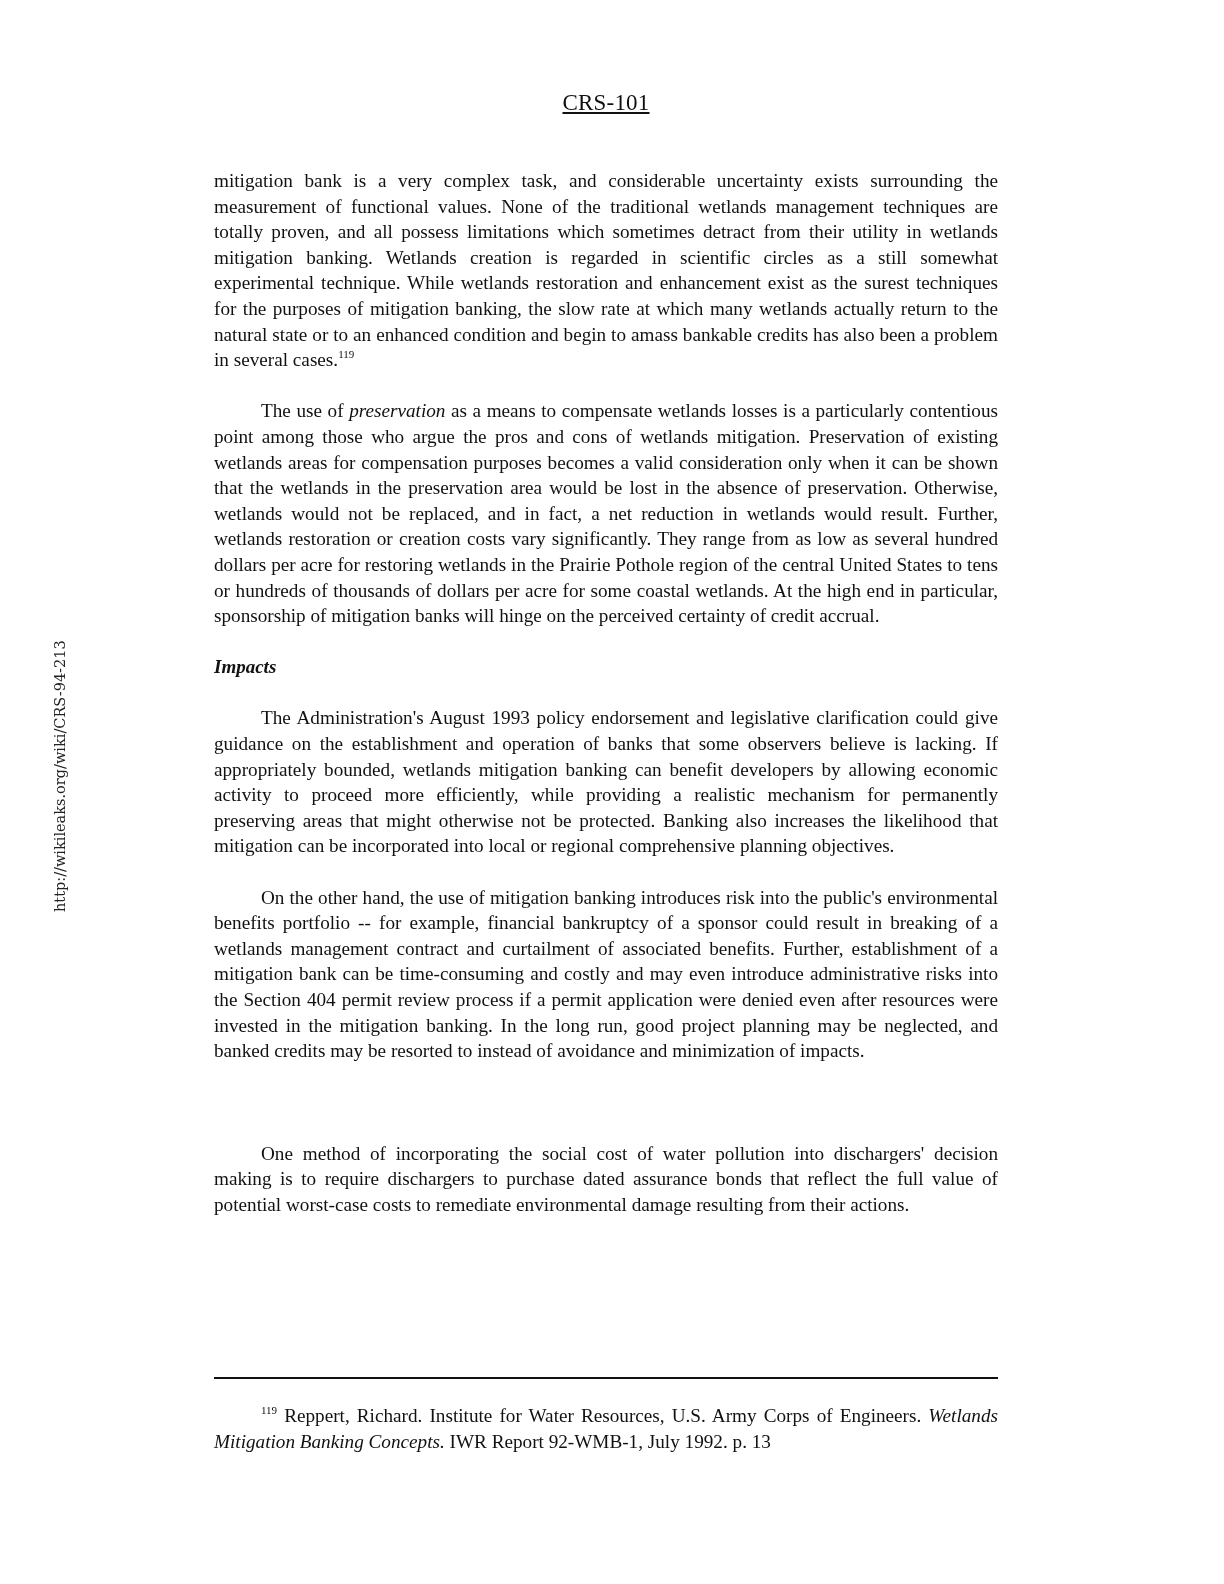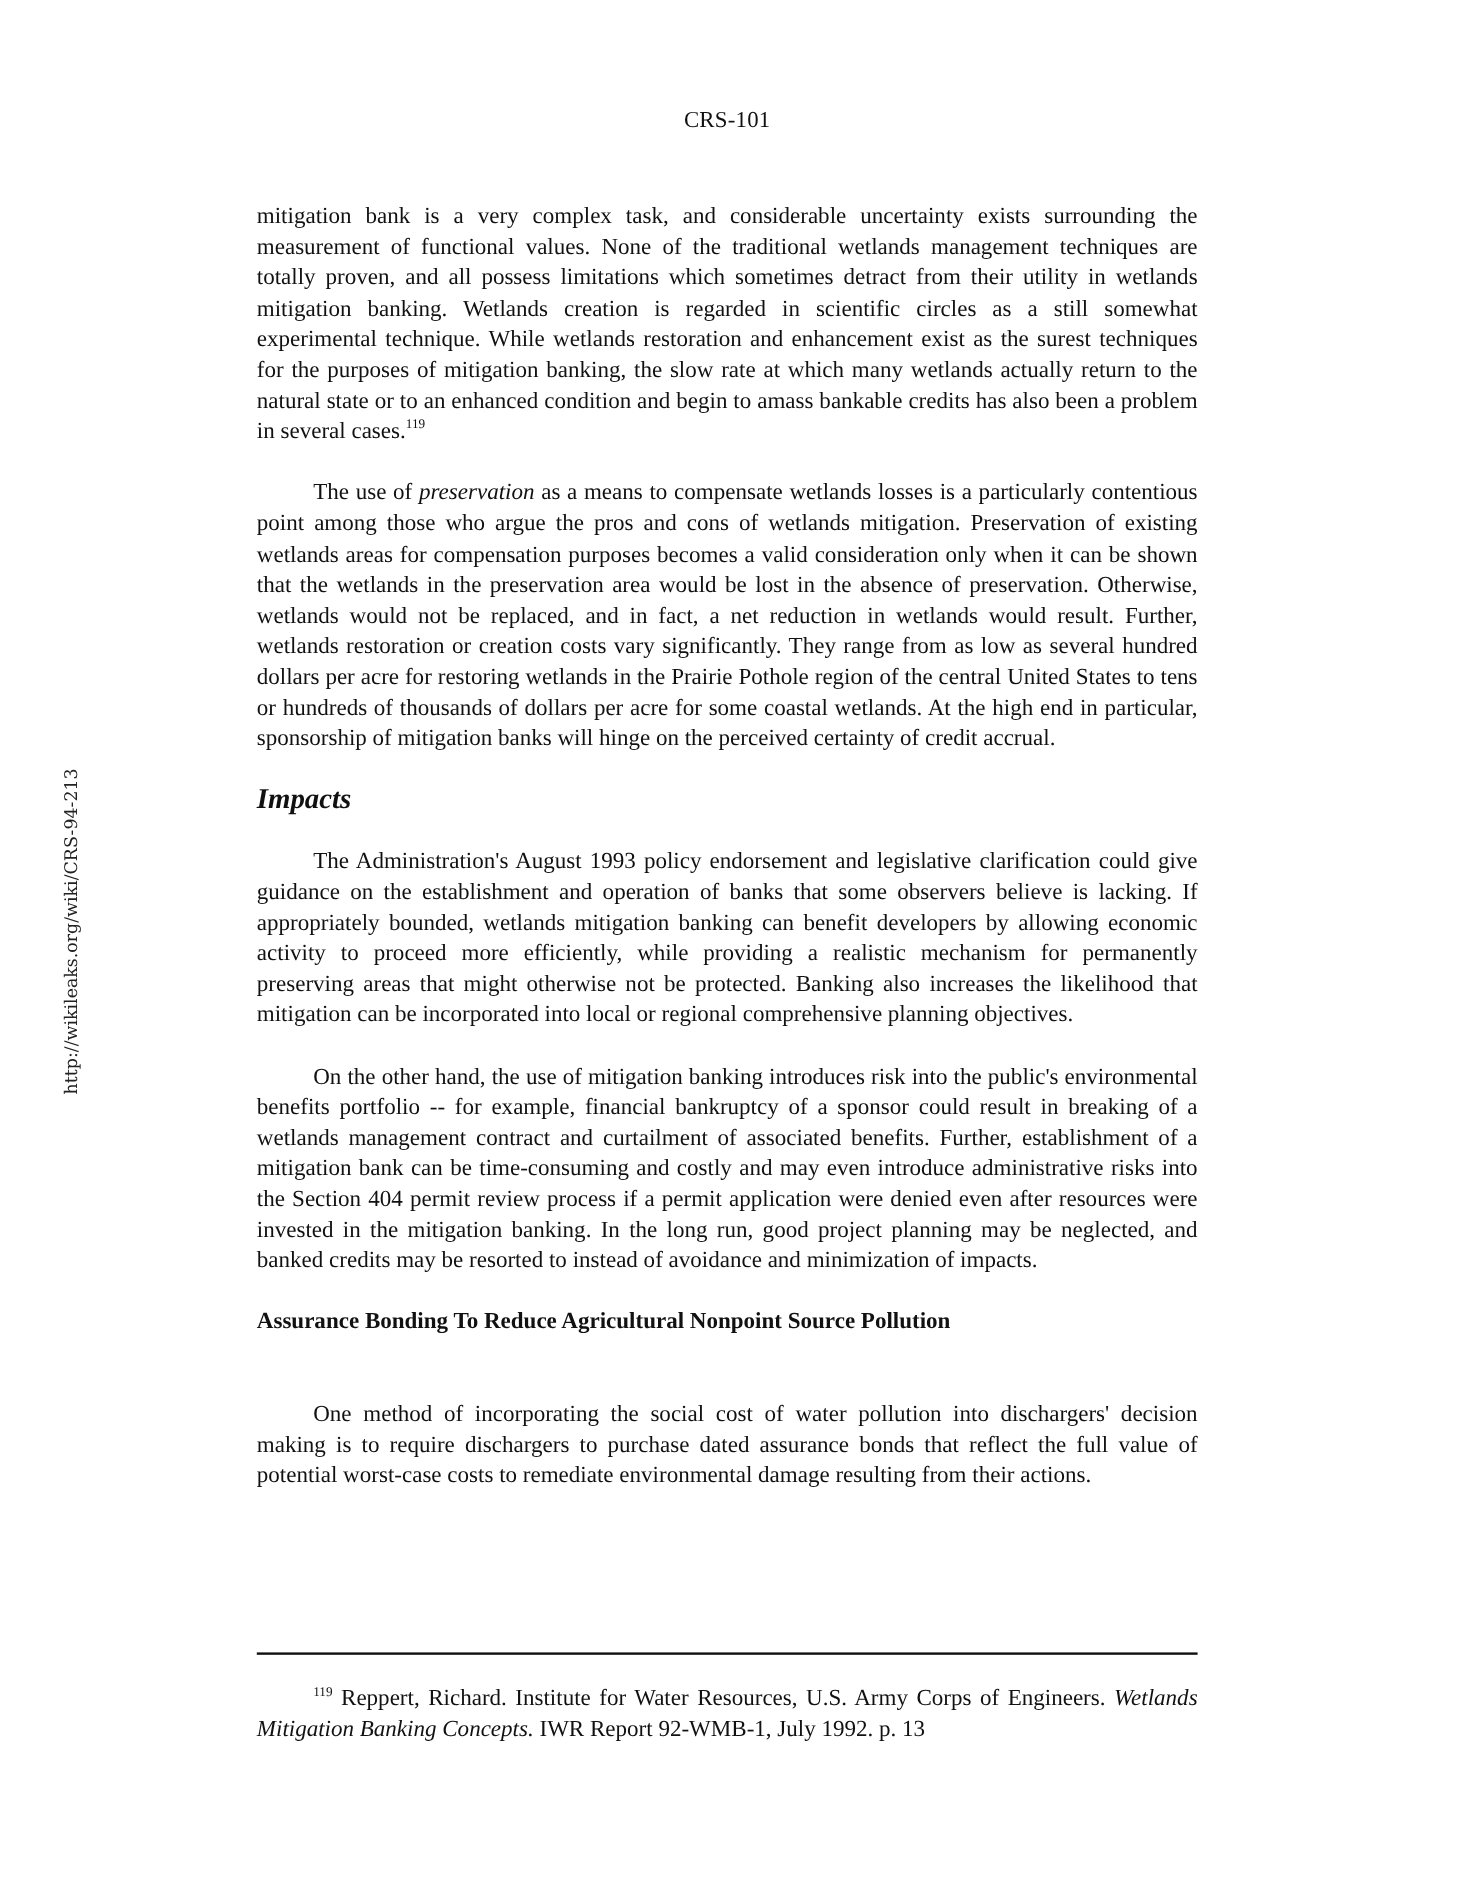--- a/index.html
+++ b/index.html
@@ -1,23 +1,23 @@
 <!DOCTYPE html>
 <html><head>
 <meta charset="utf-8">
 <style>
   html, body { margin: 0; padding: 0; background: #ffffff; }
   body { width: 1224px; height: 1584px; position: relative; overflow: hidden; color: #111; font-family: "Liberation Serif", "DejaVu Serif", serif; }
-  .page-number { position: absolute; top: 90px; left: 0; width: 1212px; text-align: center; font-size: 19px; letter-spacing: 0.2px; }
+  .page-number { position: absolute; top: 90px; left: 0; width: 1212px; text-align: center; font-size: 23px; letter-spacing: 0.2px; text-decoration: underline; }
   .side-url { position: absolute; left: 52px; top: 912px; transform-origin: left top; transform: rotate(-90deg); font-family: "DejaVu Serif", serif; font-size: 14.5px; white-space: nowrap; color: #222; }
   .content { position: absolute; left: 214px; top: 168px; width: 784px; }
   p { margin: 0; font-size: 19.2px; line-height: 25.6px; text-align: justify; }
   p.indent { text-indent: 47px; }
   .gap { height: 25.6px; }
-  h3 { margin: 0; font-size: 24px; line-height: 25.6px; font-weight: bold; font-style: italic; }
+  h3 { margin: 0; font-size: 19px; line-height: 25.6px; font-weight: bold; font-style: italic; }
   h2 { margin: 0; font-size: 19.2px; line-height: 25.6px; font-weight: bold; }
   sup { font-size: 11px; line-height: 0; vertical-align: 8px; margin-top: 24px; }
   em { }
   .rule { position: absolute; left: 214px; top: 1377px; width: 784px; height: 2px; background: #111; }
   .footnote { position: absolute; left: 214px; top: 1403px; width: 784px; }
   .footnote p { font-size: 19.2px; line-height: 25.6px; }
 </style>
 </head>
 <body>
 
@@ -29,21 +29,20 @@
   <p><span>mitigation bank is a very complex task, and considerable uncertainty exists surrounding the measurement of functional values.  None of the traditional wetlands management techniques are totally proven, and all possess limitations which sometimes detract from their utility in wetlands mitigation banking.  Wetlands creation is regarded in scientific circles as a still somewhat experimental technique.  While wetlands restoration and enhancement exist as the surest techniques for the purposes of mitigation banking, the slow rate at which many wetlands actually return to the natural state or to an enhanced condition and begin to amass bankable credits has also been a problem in several cases.</span><sup>119</sup></p>
   <div class="gap"></div>
   <p class="indent"><span>The use of </span><em>preservation</em><span> as a means to compensate wetlands losses is a particularly contentious point among those who argue the pros and cons of wetlands mitigation.  Preservation of existing wetlands areas for compensation purposes becomes a valid consideration only when it can be shown that the wetlands in the preservation area would be lost in the absence of preservation.  Otherwise, wetlands would not be replaced, and in fact, a net reduction in wetlands would result.  Further, wetlands restoration or creation costs vary significantly.  They range from as low as several hundred dollars per acre for restoring wetlands in the Prairie Pothole region of the central United States to tens or hundreds of thousands of dollars per acre for some coastal wetlands.  At the high end in particular, sponsorship of mitigation banks will hinge on the perceived certainty of credit accrual.</span></p>
   <div class="gap"></div>
   <h3>Impacts</h3>
   <div class="gap"></div>
   <p class="indent">The Administration's August 1993 policy endorsement and legislative clarification could give guidance on the establishment and operation of banks that some observers believe is lacking.  If appropriately bounded, wetlands mitigation banking can benefit developers by allowing economic activity to proceed more efficiently, while providing a realistic mechanism for permanently preserving areas that might otherwise not be protected.  Banking also increases the likelihood that mitigation can be incorporated into local or regional comprehensive planning objectives.</p>
   <div class="gap"></div>
   <p class="indent">On the other hand, the use of mitigation banking introduces risk into the public's environmental benefits portfolio -- for example, financial bankruptcy of a sponsor could result in breaking of a wetlands management contract and curtailment of associated benefits.  Further, establishment of a mitigation bank can be time-consuming and costly and may even introduce administrative risks into the Section 404 permit review process if a permit application were denied even after resources were invested in the mitigation banking.  In the long run, good project planning may be neglected, and banked credits may be resorted to instead of avoidance and minimization of impacts.</p>
   <div class="gap"></div>
-  <h2>Assurance Bonding To Reduce Agricultural Nonpoint Source Pollution</h2>
   <div class="gap"></div>
   <div class="gap"></div>
   <p class="indent">One method of incorporating the social cost of water pollution into dischargers' decision making is to require dischargers to purchase dated assurance bonds that reflect the full value of potential worst-case costs to remediate environmental damage resulting from their actions.</p>
 </div>
 
 <div class="rule"></div>
 
 <div class="footnote">
   <p class="indent"><sup>119</sup><span> Reppert, Richard.  Institute for Water Resources, U.S. Army Corps of Engineers.</span> <em>Wetlands Mitigation Banking Concepts.</em><span>  IWR Report 92-WMB-1, July 1992. p. 13</span></p>
 </div>

